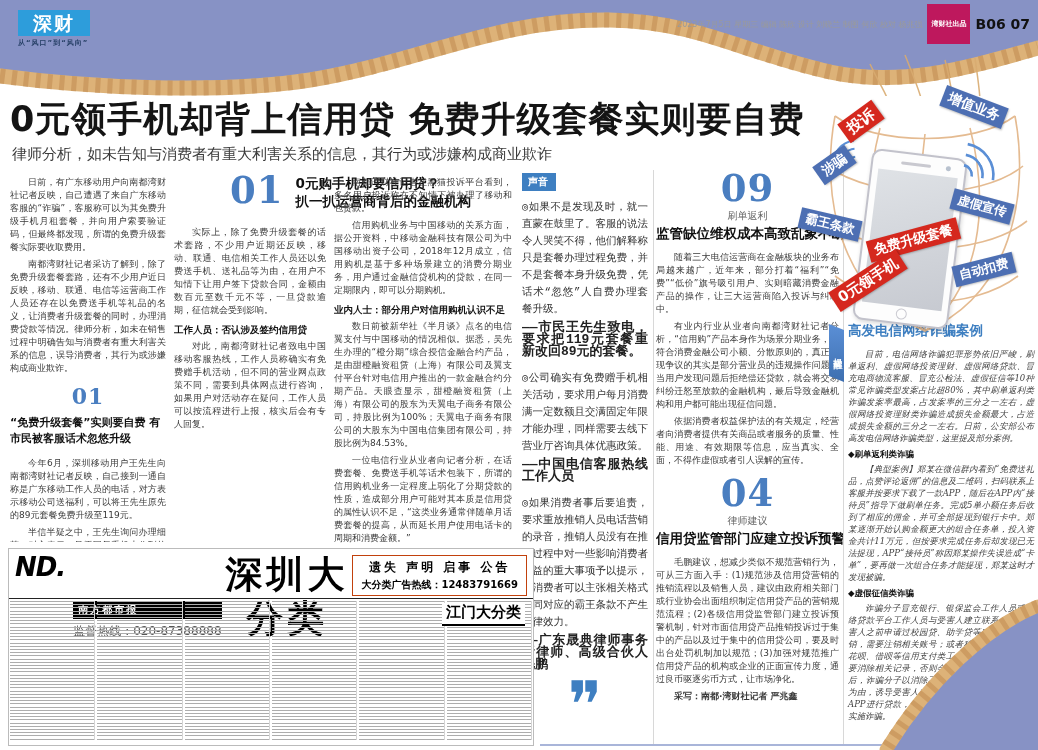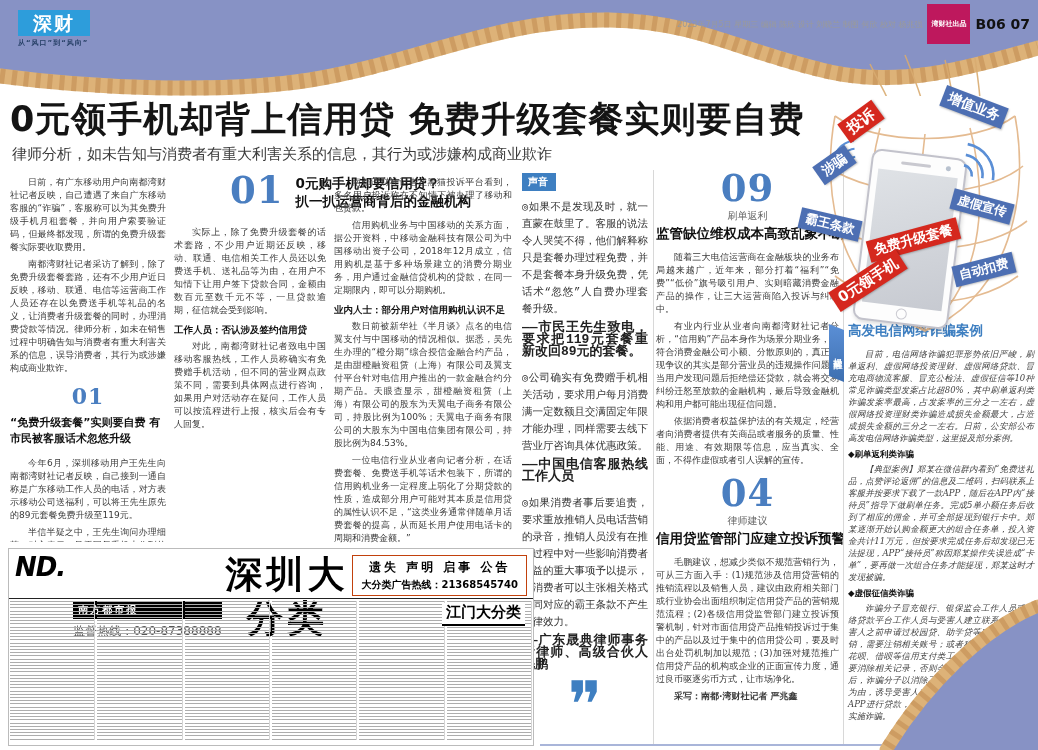--- a/index.html
+++ b/index.html
@@ -268,21 +268,21 @@
   <div class="ad">
     <div class="ad-head">
       <div class="nd-logo">ND.</div>
       <div class="brand-col">
         <div class="brand-box">南方都市报</div>
         <div class="hotline">监督热线：020-87388888</div>
       </div>
       <div class="ad-title">深圳大分类</div>
       <div class="notice">
         <div class="n1">遗失 声明 启事 公告</div>
-        <div class="n2">大分类广告热线：21368545740</div>
+        <div class="n2">大分类广告热线：12483791669</div>
       </div>
     </div>
     <div class="ad-body">
       <div class="ad-col"></div>
       <div class="ad-col"></div>
       <div class="ad-col"></div>
       <div class="ad-col"></div>
       <div class="ad-col"></div>
       <div class="ad-col"></div>
       <div class="jm-label">江门大分类</div>

